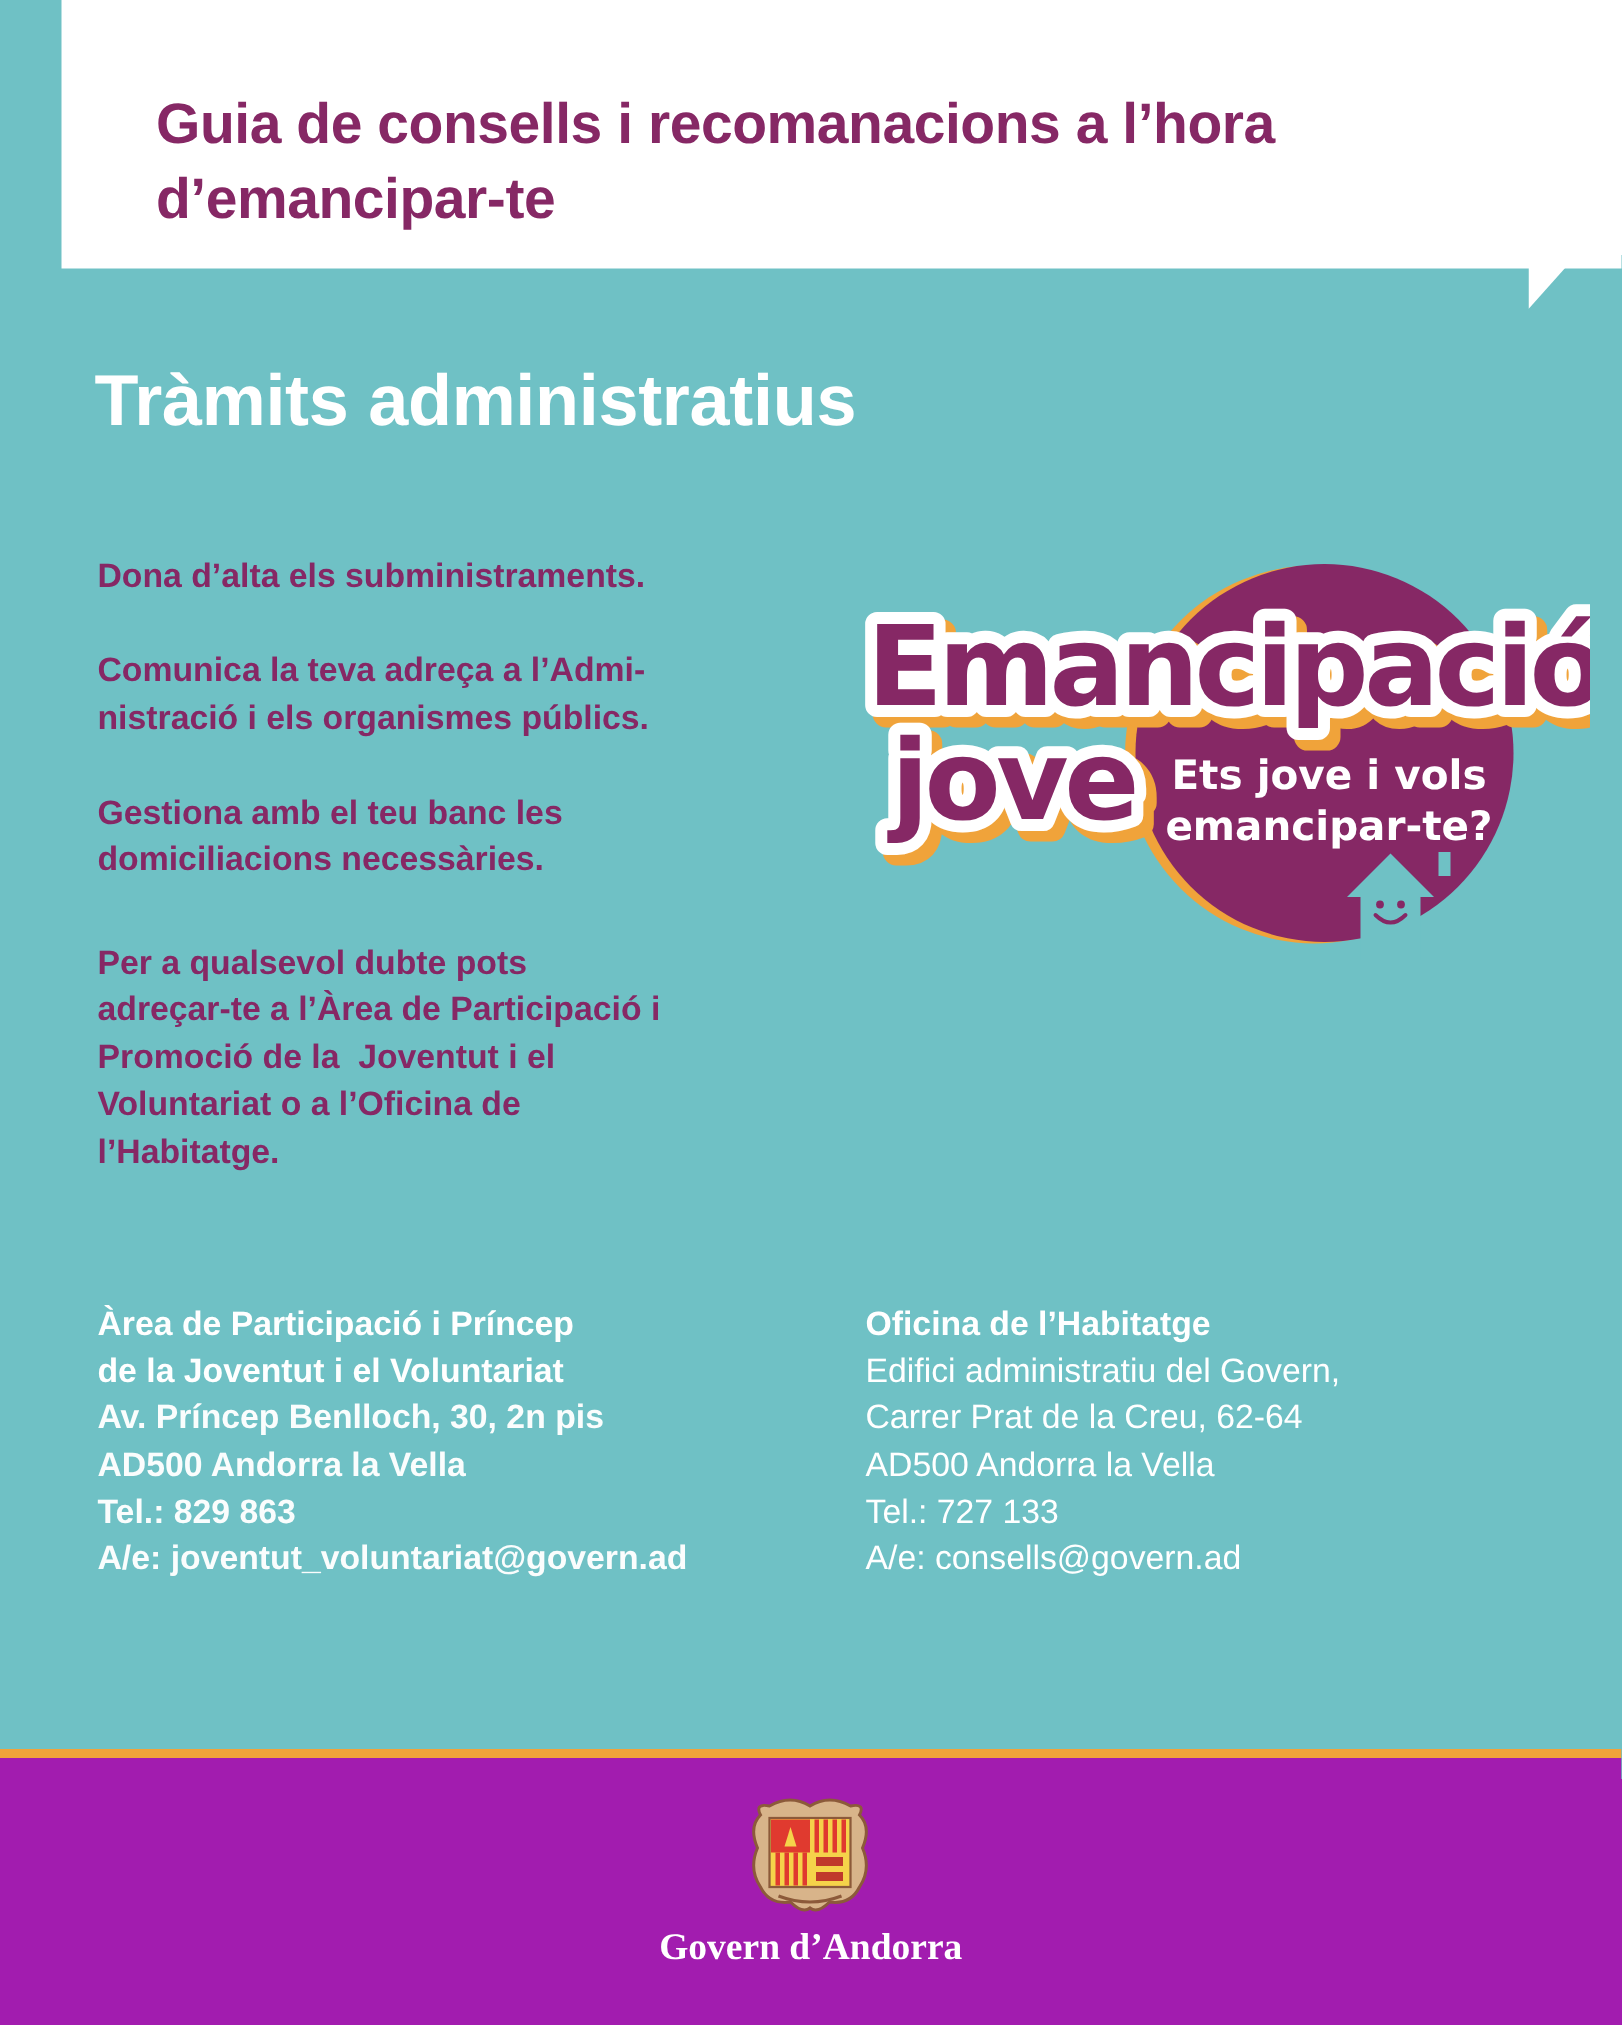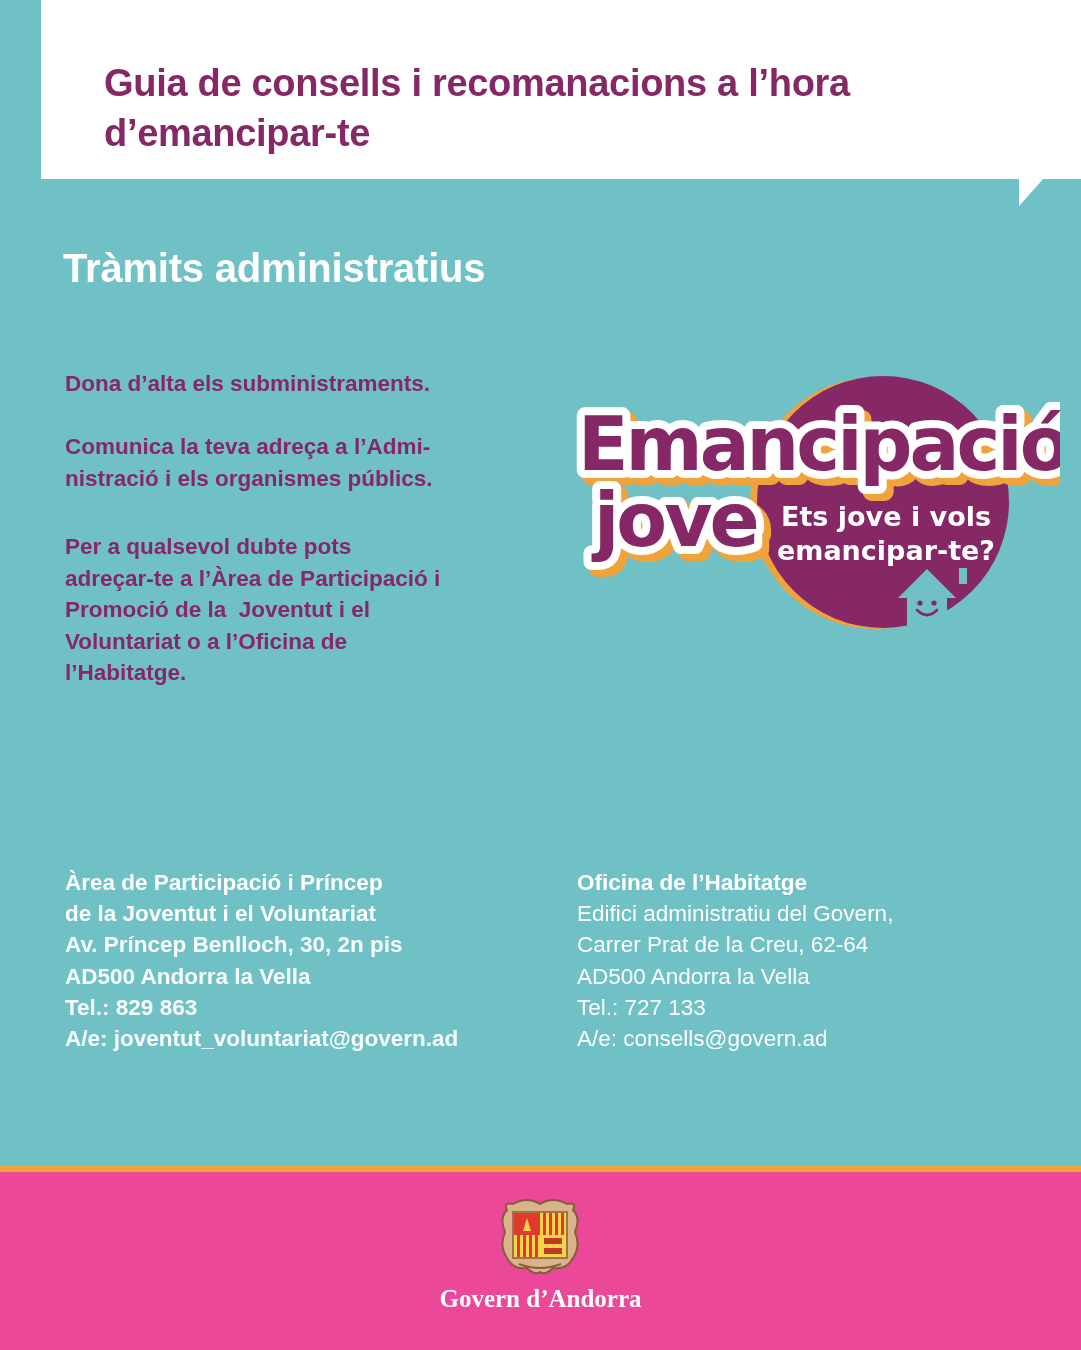--- a/index.html
+++ b/index.html
@@ -16,21 +16,21 @@
   .header-title {
     position: absolute; left: 63px; top: 58px; width: 960px;
     color: #862865; font-weight: bold; font-size: 38px; line-height: 50px;
     letter-spacing: -0.3px; margin: 0;
   }
   .bubble-tail {
     position: absolute; left: 1019px; top: 178px; width: 26px; height: 28px;
   }
   .section-title {
     position: absolute; left: 63px; top: 243px; margin: 0;
-    color: #ffffff; font-weight: bold; font-size: 40px; line-height: 50px;
+    color: #ffffff; font-weight: bold; font-size: 48px; line-height: 50px;
     letter-spacing: -0.2px;
   }
   .tips {
     position: absolute; left: 65px; top: 368px; width: 470px;
     color: #862865; font-size: 22.5px; line-height: 31.5px; font-weight: bold;
   }
   .tips p { margin: 0 0 31.5px 0; }
   .tips p:last-child { margin-bottom: 0; margin-top: 37px; }
   .contact {
     position: absolute; top: 867px; color: #ffffff;
@@ -39,21 +39,21 @@
   .contact-left { left: 65px; width: 480px; font-weight: bold; }
   .contact-left .line-strong { font-weight: bold; }
   .contact-left .line { font-weight: bold; opacity: 0.97; }
   .contact-right { left: 577px; width: 460px; }
   .contact-right .line-strong { font-weight: bold; }
   .contact div { white-space: nowrap; }
 
   .logo { position: absolute; left: 560px; top: 370px; width: 500px; height: 270px; }
 
   .stripe { position: absolute; left: 0; top: 1166px; width: 1081px; height: 6px; background: #f0a33a; }
-  .footer { position: absolute; left: 0; top: 1172px; width: 1081px; height: 178px; background: #ec4899; }
+  .footer { position: absolute; left: 0; top: 1172px; width: 1081px; height: 178px; background: #a21caf; }
   .coat { position: absolute; left: 497px; top: 26px; width: 86px; height: 80px; }
   .footer-name {
     position: absolute; left: 0; top: 112px; width: 1081px; text-align: center;
     color: #ffffff; font-family: "Liberation Serif", "DejaVu Serif", serif;
     font-weight: bold; font-size: 25px; line-height: 30px;
   }
 </style>
 </head>
 <body>
 
@@ -62,20 +62,21 @@
 </div>
 <svg class="bubble-tail" viewBox="0 0 26 28">
   <polygon points="0,0 25,0 0,28" fill="#ffffff"></polygon>
 </svg>
 
 <h2 class="section-title">Tràmits administratius</h2>
 
 <div class="tips">
   <p>Dona d’alta els subministraments.</p>
   <p>Comunica la teva adreça a l’Admi-<br>nistració i els organismes públics.</p>
+  <p>Gestiona amb el teu banc les<br>domiciliacions necessàries.</p>
   <p>Per a qualsevol dubte pots<br>adreçar-te a l’Àrea de Participació i<br>Promoció de la&nbsp; Joventut i el<br>Voluntariat o a l’Oficina de<br>l’Habitatge.</p>
 </div>
 
 <svg class="logo" viewBox="0 0 500 270">
 
   <circle cx="316" cy="133" r="126" fill="#f0a33a"></circle>
   <circle cx="323" cy="132" r="126" fill="#862865"></circle>
 
   <g font-family="DejaVu Sans, sans-serif" font-weight="bold">
     <text x="24" y="106" font-size="74" fill="#f0a33a" stroke="#f0a33a" stroke-width="18" stroke-linejoin="round" letter-spacing="-3">Emancipació</text>

